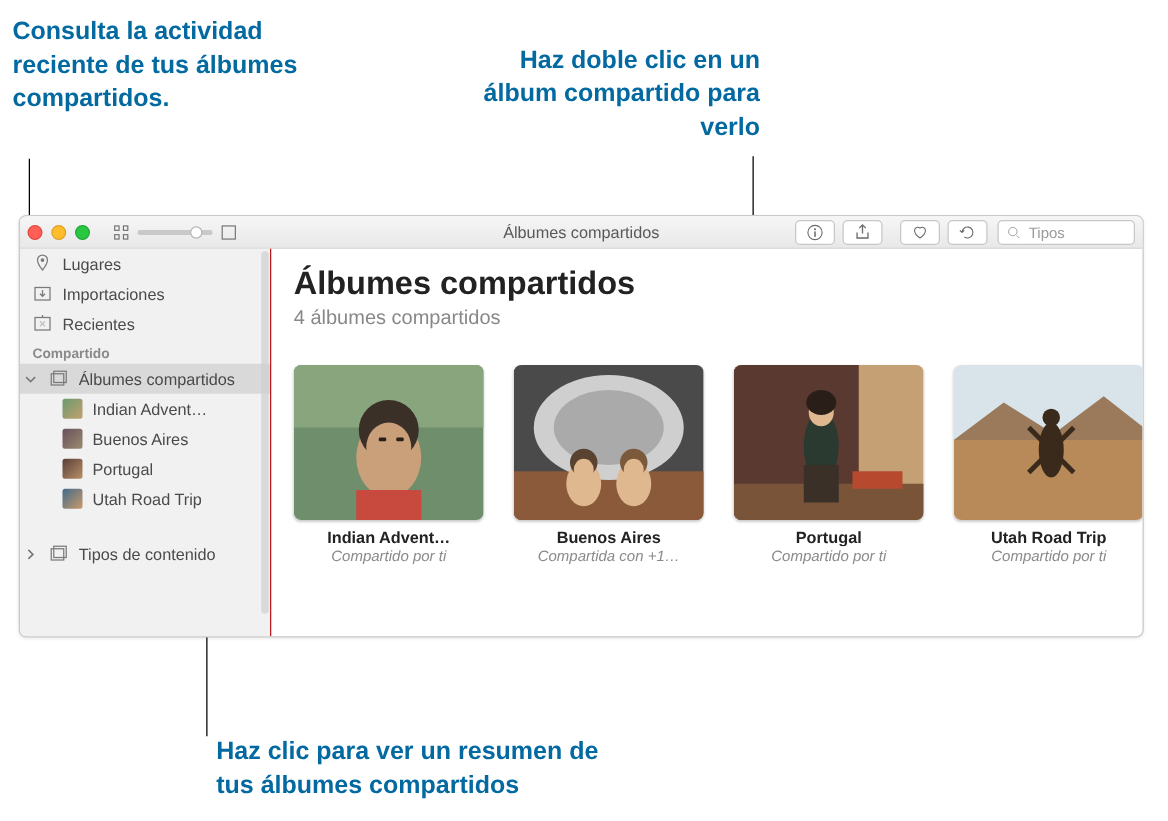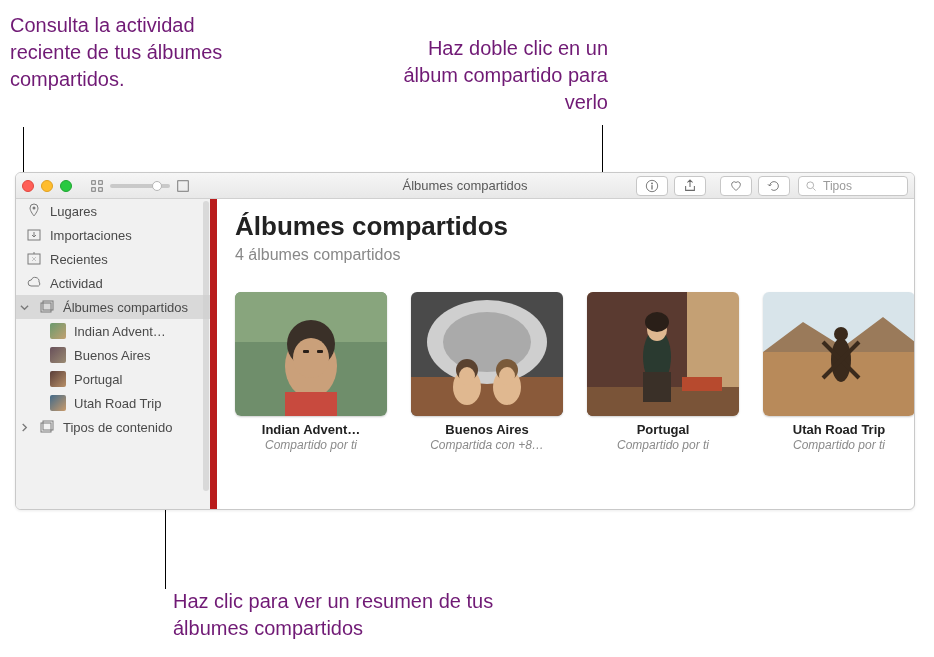--- a/index.html
+++ b/index.html
@@ -8,21 +8,22 @@
     background: #fff;
     width: 934px;
     height: 657px;
     position: relative;
     overflow: hidden;
   }
   .callout {
     position: absolute;
     font-size: 20px;
     line-height: 1.35;
-    color: #701a75;
+    color: #0369a1;
+    font-weight: bold;
   }
   .callout-line {
     position: absolute;
     background: #000;
   }
   .window {
     position: absolute;
     left: 15px;
     top: 172px;
     width: 900px;
@@ -62,21 +63,21 @@
     color:#6a6a6a;
   }
   .tb-btn + .tb-btn{ margin-left:4px;}
   .search{
     display:flex;align-items:center;gap:6px;
     border:1px solid #c7c7c7;border-radius:4px;background:#fff;
     height:20px;padding:0 6px;margin-left:6px;width:110px;color:#9a9a9a;font-size:12px;
   }
   .body{ display:flex; height:calc(100% - 26px);}
   .sidebar{
-    width:201px; background:#f1f1f1; border-right:7px solid #b91c1c;
+    width:201px; background:#f1f1f1; border-right:1px solid #b91c1c;
     font-size:13px; color:#4a4a4a; overflow:hidden; position:relative;
   }
   .sb-item{
     display:flex;align-items:center;gap:8px;height:24px;padding:0 8px 0 10px;
   }
   .sb-item.indent{ padding-left:34px;}
   .sb-item.selected{ background:#d9d9d9;}
   .sb-header{
     font-size:11px;color:#8a8a8a;font-weight:600;padding:6px 10px 2px;
   }
@@ -186,26 +187,21 @@
       </div>
       <div class="sb-item">
         <svg class="sb-icon" viewBox="0 0 16 16">
             <rect x="2" y="3" width="12" height="10" fill="none" stroke="currentColor"></rect>
             <path d="M6 6l4 4M6 10l4-4" stroke="currentColor" opacity=".4"></path>
             <path d="M8 1v2" stroke="currentColor"></path>
           </svg>
         <span>Recientes</span>
       </div>
 
-      <div class="sb-item">
-        <svg class="sb-icon" viewBox="0 0 16 16">
-            <path d="M5 11a3 3 0 0 1 .3-6A4 4 0 0 1 13 7a2.5 2.5 0 0 1-.5 4H5z" fill="none" stroke="currentColor"></path>
-          </svg>
-        <span>Actividad</span>
-      </div>
+      <div class="sb-header">Compartido</div>
       <div class="sb-item selected" style="padding-left:4px;">
         <svg class="disclosure" viewBox="0 0 10 10">
             <path d="M1 3l4 4 4-4" fill="none" stroke="currentColor" stroke-width="1.5"></path>
           </svg>
         <svg class="sb-icon" viewBox="0 0 16 16">
             <rect x="2" y="4" width="10" height="9" fill="none" stroke="currentColor"></rect>
             <rect x="4" y="2" width="10" height="9" fill="none" stroke="currentColor"></rect>
           </svg>
         <span>Álbumes compartidos</span>
       </div>
@@ -219,21 +215,21 @@
       </div>
       <div class="sb-item indent">
         <div class="sb-thumb" style="background:linear-gradient(135deg,#5a3e38,#b89068);"></div>
         <span>Portugal</span>
       </div>
       <div class="sb-item indent">
         <div class="sb-thumb" style="background:linear-gradient(135deg,#426a8a,#c99a6a);"></div>
         <span>Utah Road Trip</span>
       </div>
 
-      <div class="sb-item" style="padding-left:4px;">
+      <div class="sb-item" style="padding-left:4px;margin-top:20px;">
         <svg class="disclosure" viewBox="0 0 10 10">
             <path d="M3 1l4 4-4 4" fill="none" stroke="currentColor" stroke-width="1.5"></path>
           </svg>
         <svg class="sb-icon" viewBox="0 0 16 16">
             <rect x="2" y="4" width="10" height="9" fill="none" stroke="currentColor"></rect>
             <rect x="4" y="2" width="10" height="9" fill="none" stroke="currentColor"></rect>
           </svg>
         <span>Tipos de contenido</span>
       </div>
       <div class="scrollbar"></div>
@@ -270,21 +266,21 @@
               <ellipse cx="76" cy="50" rx="44" ry="30" fill="#aaaaaa"></ellipse>
               <ellipse cx="56" cy="95" rx="14" ry="18" fill="#e0b890"></ellipse>
               <ellipse cx="96" cy="95" rx="14" ry="18" fill="#e0b890"></ellipse>
               <ellipse cx="56" cy="78" rx="11" ry="11" fill="#5a4230"></ellipse>
               <ellipse cx="96" cy="78" rx="11" ry="11" fill="#7a5a3a"></ellipse>
               <ellipse cx="56" cy="84" rx="8" ry="9" fill="#e0b890"></ellipse>
               <ellipse cx="96" cy="84" rx="8" ry="9" fill="#e0b890"></ellipse>
             </svg>
           </div>
           <div class="title">Buenos Aires</div>
-          <div class="sub">Compartida con +8…</div>
+          <div class="sub">Compartida con +1…</div>
         </div>
 
         <div class="album">
           <div class="thumb">
             <svg width="152" height="124" viewBox="0 0 152 124">
               <rect width="152" height="124" fill="#c4a074"></rect>
               <rect x="0" y="0" width="100" height="124" fill="#5a3a30"></rect>
               <rect x="0" y="95" width="152" height="30" fill="#7a5438"></rect>
               <rect x="95" y="85" width="40" height="14" fill="#b74a2e"></rect>
               <ellipse cx="70" cy="65" rx="14" ry="28" fill="#2a3a30"></ellipse>

